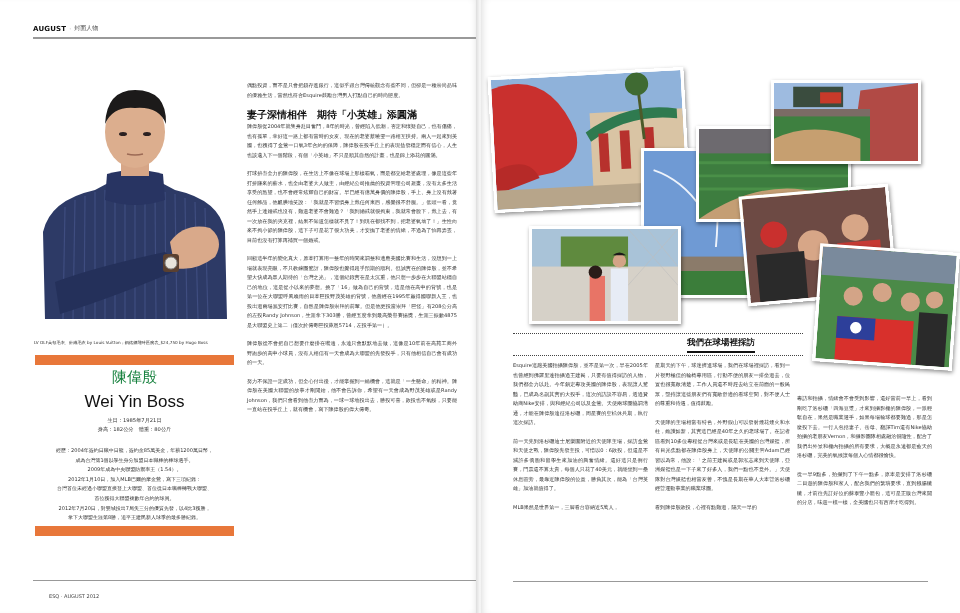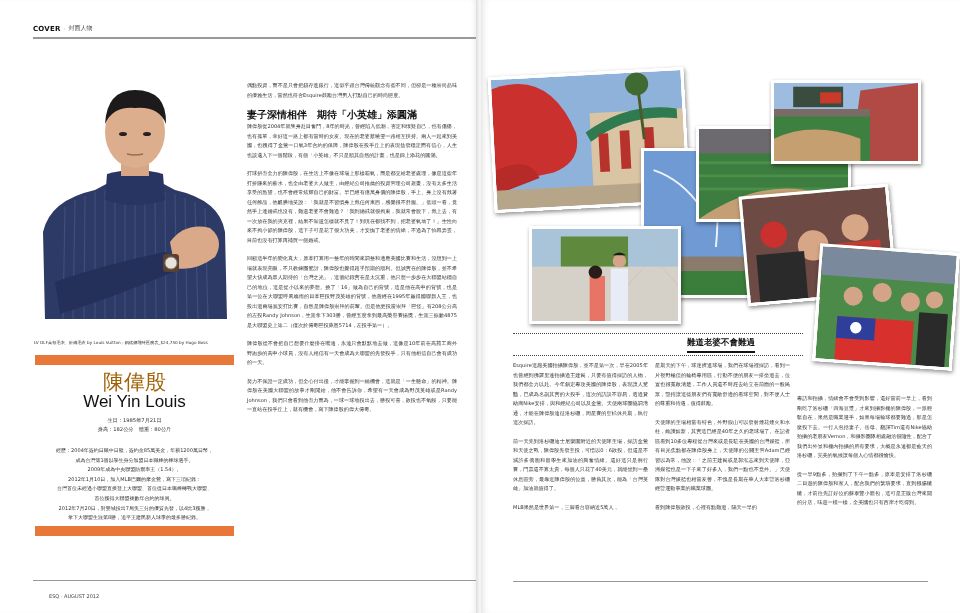--- a/index.html
+++ b/index.html
@@ -21,21 +21,21 @@
 
   
   .portrait { position: absolute; left: 35px; top: 82px; width: 200px; height: 237px; overflow: hidden; background: #fff; }
   .portrait svg { width: 100%; height: 100%; }
   .caption { position: absolute; left: 34px; top: 340px; width: 205px; font-size: 4.2px; color: #333; white-space: nowrap; overflow: hidden; }
 
   .orange-bar { position: absolute; left: 35px; width: 199px; height: 10px; background: #e8773a; }
   .bar-top { top: 355px; }
   .bar-bottom { top: 526px; }
 
-  .name-zh { position: absolute; left: 35px; top: 368px; width: 199px; text-align: center; font-size: 21px; color: #a16207; font-family: Liberation Serif, serif; }
+  .name-zh { position: absolute; left: 35px; top: 368px; width: 199px; text-align: center; font-size: 15px; color: #15803d; font-family: Liberation Serif, serif; }
   .name-en { position: absolute; left: 35px; top: 392px; width: 199px; text-align: center; font-size: 17px; color: #111; font-family: "Liberation Sans", sans-serif; }
 
   .stats { position: absolute; left: 35px; top: 416px; width: 199px; text-align: center; font-size: 5.2px; line-height: 9px; color: #333; }
   .career { position: absolute; left: 32px; top: 446px; width: 205px; text-align: center; font-size: 5px; line-height: 9.6px; color: #333; }
 
   .footer-rule { position: absolute; left: 33px; top: 580px; width: 445px; height: 1px; background: #999; }
   .footer { position: absolute; left: 49px; top: 593px; font-size: 5px; color: #444; }
 
   
   .col { position: absolute; font-size: 5.1px; line-height: 9.5px; color: #333; text-align: justify; }
@@ -59,21 +59,21 @@
   .col-right-rule { position: absolute; left: 513px; top: 581px; width: 415px; height: 1px; background: #999; }
 </style>
 </head>
 <body>
 
 <div class="spread">
 
   <div class="page page-left">
 
     <div class="section-header">
-      <span class="cover">COVER</span>
+      <span class="cover">AUGUST</span>
       <span class="sep">·</span>
       <span class="sub">封面人物</span>
     </div>
     <div class="header-rule"></div>
 
     <div class="portrait">
       <svg viewBox="0 0 200 237" preserveAspectRatio="none">
         <rect width="200" height="237" fill="#ffffff"></rect>
 
         <path d="M10 237 L8 150 Q15 118 60 108 L75 100 L125 100 L140 108 Q185 118 190 150 L192 237 Z" fill="#2d3a66"></path>
@@ -112,21 +112,21 @@
 
         <ellipse cx="88" cy="52" rx="4" ry="2" fill="#2a2020"></ellipse>
         <ellipse cx="112" cy="52" rx="4" ry="2" fill="#2a2020"></ellipse>
         <path d="M92 72 Q100 74 108 72" stroke="#9c6a55" stroke-width="1.4" fill="none"></path>
       </svg>
     </div>
     <div class="caption">LV OLF高領毛衣、針織毛衣 by Louis Vuitton；鋼錶鏤雕時區腕表_$24,750 by Hugo Boss</div>
 
     <div class="orange-bar bar-top"></div>
     <div class="name-zh">陳偉殷</div>
-    <div class="name-en">Wei Yin Louis</div>
+    <div class="name-en">Wei Yin Boss</div>
 
     <div class="stats">
       <div>生日：1985年7月21日</div>
       <div>身高：182公分　體重：80公斤</div>
     </div>
 
     <div class="career">
       <div>經歷：2004年簽約日職中日龍，簽約金85萬美金，年薪1200萬日幣，</div>
       <div>成為台灣第1個以學生身分加盟日本職棒的棒球選手。</div>
       <div>2009年成為中央聯盟防禦率王（1.54）。</div>
@@ -248,21 +248,21 @@
         <circle cx="120" cy="48" r="9" fill="#d3a487"></circle>
         <rect x="20" y="72" width="80" height="46" fill="#d8302c"></rect>
         <rect x="20" y="72" width="40" height="23" fill="#2d3f9a"></rect>
         <circle cx="40" cy="83" r="6" fill="#ffffff"></circle>
         <rect x="105" y="62" width="30" height="56" fill="#2a2a2a"></rect>
       </svg>
     </div>
   </div>
 
   <div class="dotted dot1"></div>
-  <div class="story-title">難道老婆不會難過</div>
+  <div class="story-title">我們在球場裡採訪</div>
   <div class="dotted dot2"></div>
 
   <div class="col col-r1">
     <p>Esquire這趟美國拍攝陳偉殷，並不是第一次，早在2005年也曾經到佛羅里達拍攝過王建民，只要有值得採訪的人物，我們都全力以赴。今年鎖定專攻美國的陳偉殷，表現讓人驚豔，已成為名副其實的大投手，這次的訪談不容易，透過贊助商Nike安排，與和經紀公司以及金鶯、天使兩球團協調溝通，才能在陳偉殷遠征洛杉磯，周星賽的空檔休兵期，執行這次採訪。</p>
     <p>前一天先到洛杉磯迪士尼樂園附近的天使隊主場，採訪金鶯和天使之戰，陳偉殷先發主投，可惜以0：6敗投，但還是不減許多僑胞和留學生來加油的興奮情緒。還好這只是例行賽，門票還不算太貴，每個人只花了40美元，就能坐到一壘休息區旁，最靠近陳偉殷的位置，勝負其次，能為「台灣英雄」加油就值得了。</p>
     <p>MLB果然是世界第一，三層看台容納近5萬人，</p>
   </div>
   <div class="col col-r2">
     <p>星期天的下午，球迷擠進球場，我們在球場裡採訪，看到一片視野極佳的輪椅專用區，行動不便的朋友一排坐過去，位置也很寬敞清楚，工作人員還不時趕去站立在前面的一般民眾，堅持讓這些朋友們有寬敞舒適的看球空間，對不便人士的尊重和待遇，值得鼓勵。</p>
     <p>天使隊的主場相當有特色，外野假山可以發射煙花煙火和水柱，維護如新，其實這已經是40年之久的老球場了。在記者區看到10多位專程從台灣來或是長駐在美國的台灣媒體，所有目光焦點都在陳偉殷身上，天使隊的公關主管Adam已經習以為常，他說：「之前王建民或是郭泓志來到天使隊，亞洲媒體也是一下子來了好多人，我們一點也不意外。」天使隊對台灣媒體也相當友善，不愧是長期在華人大本營洛杉磯經營運動事業的職業球團。</p>

